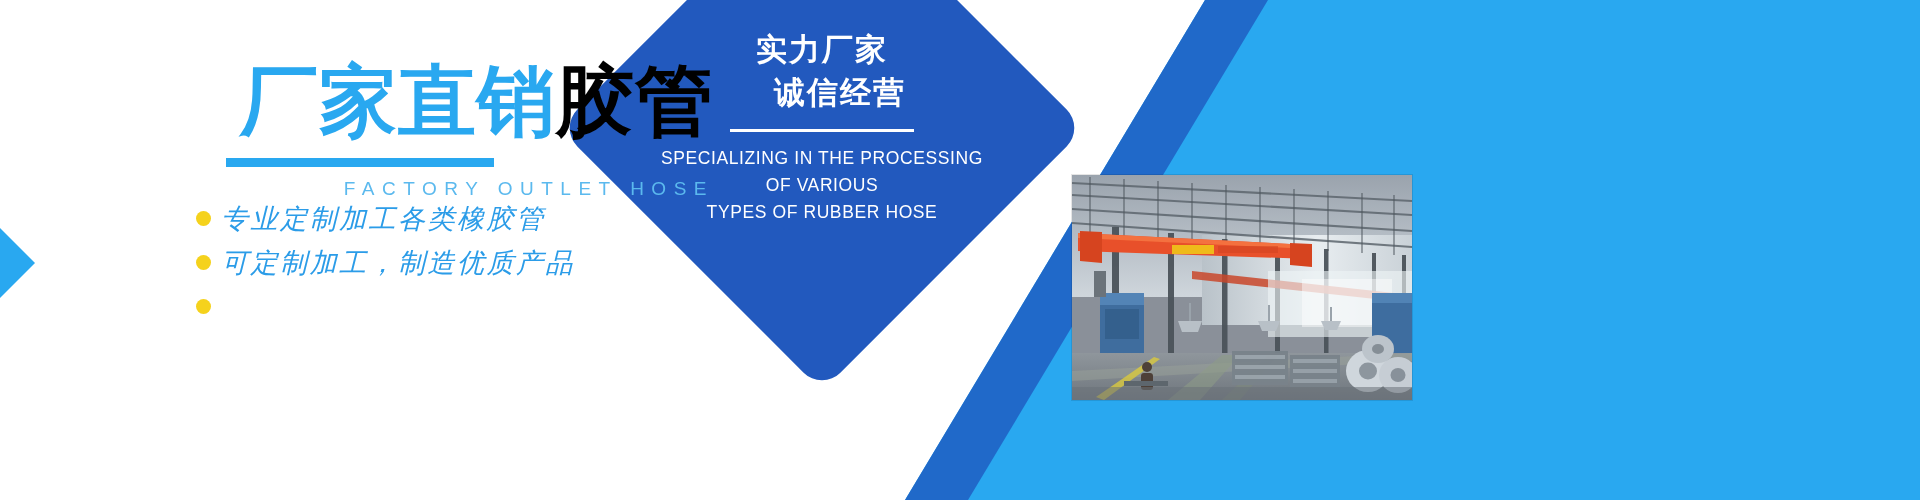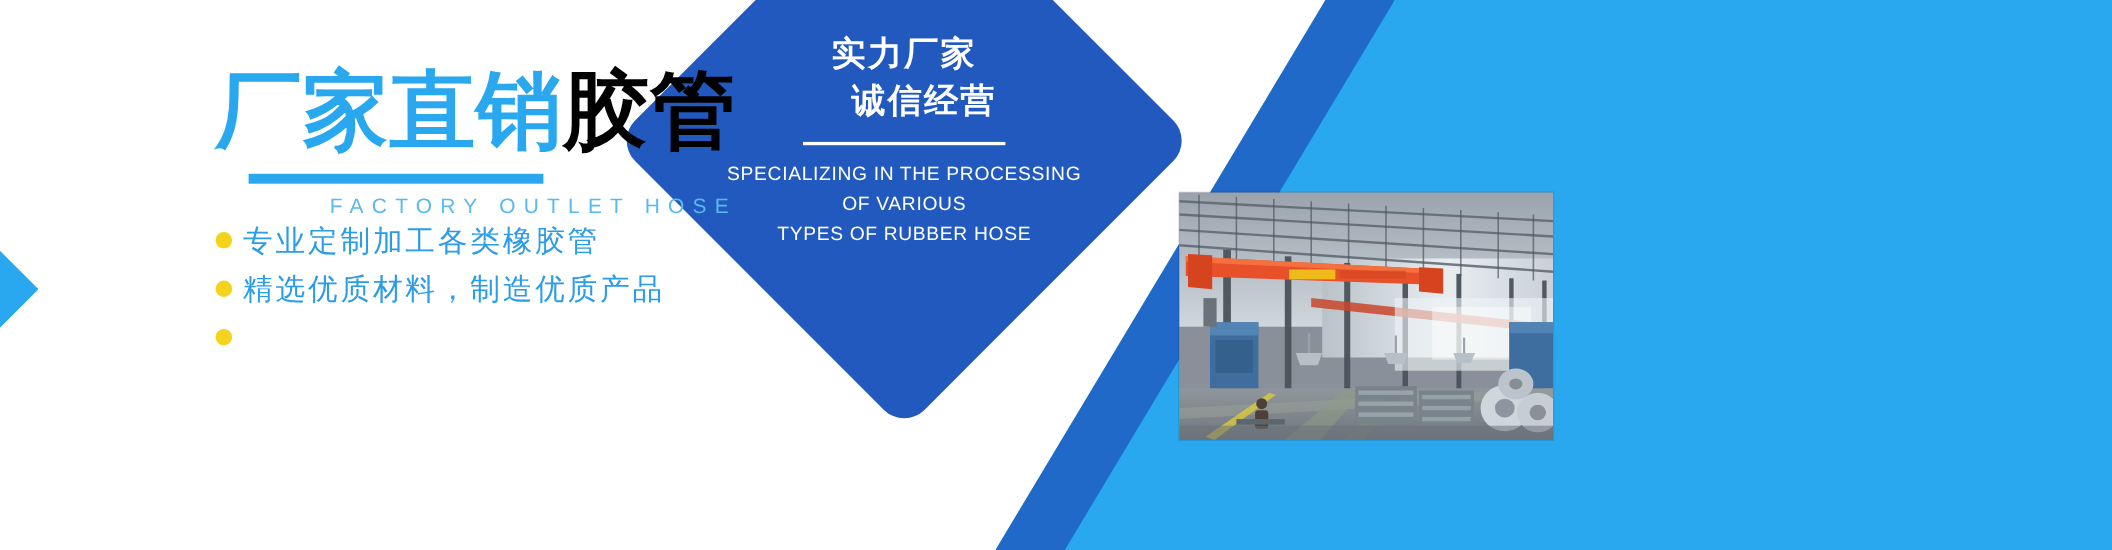--- a/index.html
+++ b/index.html
@@ -33,38 +33,38 @@
     z-index:1;
   }
 
   
   .headline-block{position:absolute;left:196px;top:62px;z-index:5;}
   .headline{
     font-size:78px;line-height:1.02;font-weight:bold;letter-spacing:1px;
     white-space:nowrap;margin:0;
     font-family:"DejaVu Sans","Liberation Sans",sans-serif;
   }
-  .headline .hl-blue{color:#29a8f0;}
+  .headline .hl-blue{color:#29a8f0;margin-left:44px;}
   .headline .hl-yellow{color:#000000;}
   .rule{width:268px;height:9px;background:#29a8f0;margin:16px 0 0 30px;}
   .subtitle-en{
     margin:11px 0 0 30px;font-size:19px;letter-spacing:7.5px;
     color:#5bb9ee;font-weight:400;white-space:nowrap;text-align:right;
   }
 
   
   .bullets{position:absolute;left:196px;top:198px;z-index:5;}
   .bullet-row{display:flex;align-items:center;height:41px;margin-bottom:3px;}
   .dot{
     width:15px;height:15px;border-radius:50%;background:#f5d21c;
     flex:0 0 15px;margin-right:10px;
   }
   .bullet-text{
     font-size:27px;color:#2b9ce8;white-space:nowrap;
-    letter-spacing:2.5px;
+    font-style:italic;letter-spacing:2.5px;
     font-family:"DejaVu Sans","Liberation Sans",sans-serif;
   }
 
   
   .diamond-wrap{
     position:absolute;left:636px;top:-58px;width:372px;height:372px;
     transform:rotate(45deg);background:#2259be;border-radius:26px;z-index:4;
   }
   .diamond-inner{
     position:absolute;left:0;top:0;width:372px;height:372px;
@@ -108,21 +108,21 @@
     <div class="subtitle-en">FACTORY OUTLET HOSE</div>
   </div>
 
   <div class="bullets">
     <div class="bullet-row">
       <span class="dot"></span>
       <span class="bullet-text">专业定制加工各类橡胶管</span>
     </div>
     <div class="bullet-row">
       <span class="dot"></span>
-      <span class="bullet-text">精选优质材料，制造优质产品</span>
+      <span class="bullet-text">可定制加工，制造优质产品</span>
     </div>
     <div class="bullet-row">
       <span class="dot"></span>
     </div>
   </div>
 
   <div class="diamond-wrap">
     <div class="diamond-inner">
       <div class="badge-cn">
         <span>实力厂家</span>

